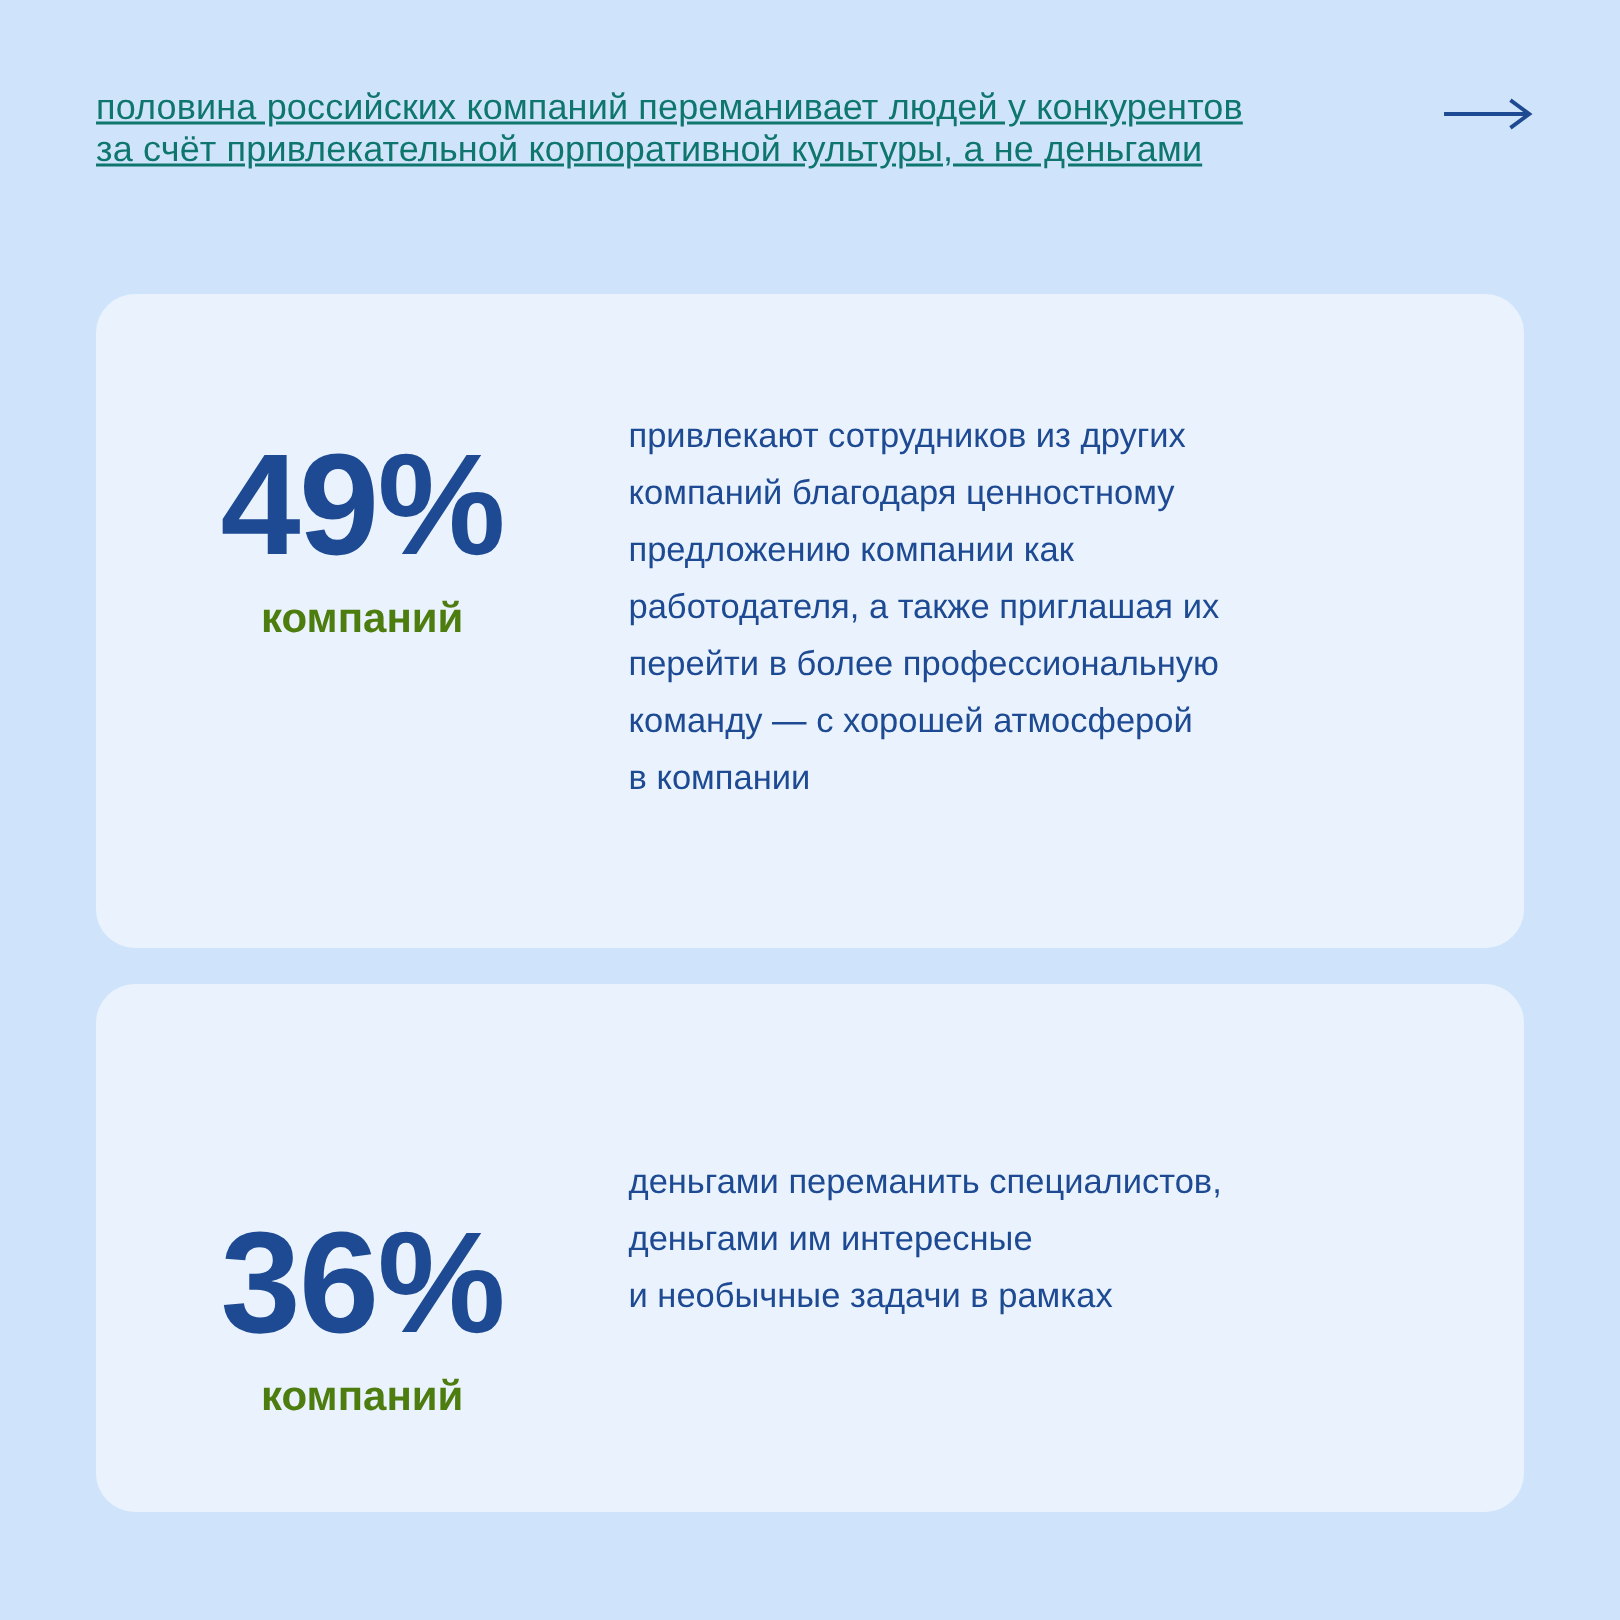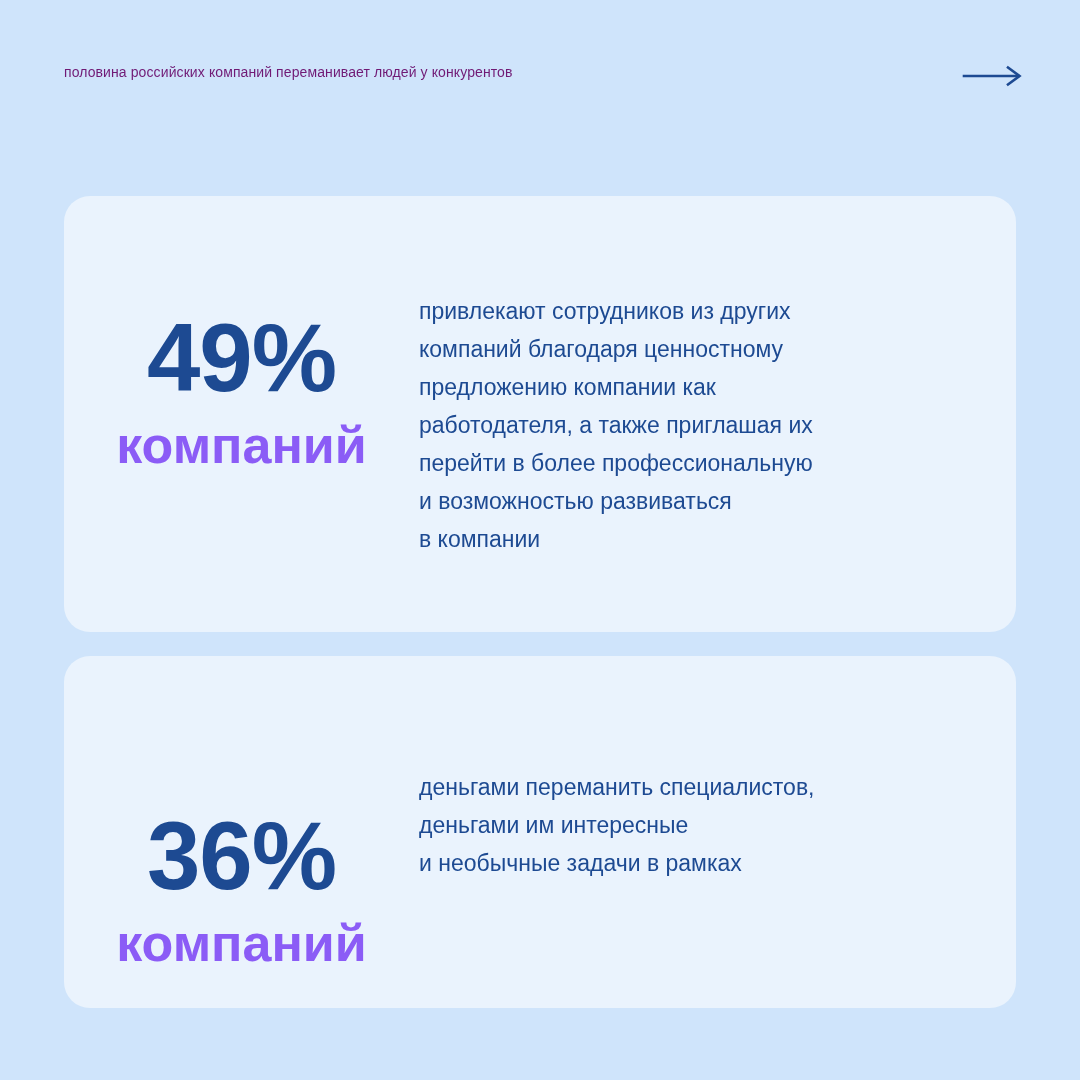--- a/index.html
+++ b/index.html
@@ -27,25 +27,26 @@
     position: absolute;
     top: 58px;
     left: 64px;
     right: 56px;
     display: flex;
     align-items: flex-start;
     justify-content: space-between;
   }
 
   .header-text {
-    color: #701a75;
-    font-size: 14px;
+    color: #0f766e;
+    font-size: 24px;
     line-height: 28px;
     max-width: 830px;
     letter-spacing: 0.1px;
+    text-decoration: underline;
   }
   .header-text .line {
     display: block;
     white-space: nowrap;
   }
 
   .arrow-link {
     margin-top: 6px;
     flex: none;
     width: 62px;
@@ -87,52 +88,53 @@
   .stat-value {
     font-size: 96px;
     font-weight: 700;
     line-height: 1;
     letter-spacing: -1px;
     color: #1d4a92;
   }
 
   .stat-label {
     margin-top: 12px;
-    font-size: 52px;
+    font-size: 28px;
     font-weight: 700;
     line-height: 1.05;
-    color: #8b5cf6;
+    color: #4d7c0f;
   }
 
   .stat-text {
     color: #1d4a92;
     font-size: 23px;
     line-height: 38px;
     font-weight: 400;
     max-width: 545px;
   }
   .stat-text .line {
     display: block;
     white-space: nowrap;
   }
 
   
-  #card-1 .card-inner { padding-top: 96px; }
+  #card-1 .card-inner { padding-top: 75px; }
   #card-1 .stat-block { padding-top: 18px; }
   #card-2 .card-inner { padding-top: 112px; }
   #card-2 .stat-block { padding-top: 40px; }
 </style>
 </head>
 <body>
 
 <div class="page">
 
   <div class="header">
     <div class="header-text">
       <span class="line">половина российских компаний переманивает людей у конкурентов</span>
+      <span class="line">за счёт привлекательной корпоративной культуры, а не деньгами</span>
     </div>
     <a class="arrow-link" href="#">
       <svg width="62" height="22" viewBox="0 0 62 22" fill="none" xmlns="http://www.w3.org/2000/svg">
         <path d="M2 11 H56" stroke="#1d4a92" stroke-width="2.6" stroke-linecap="square"></path>
         <path d="M46 2.5 L57.5 11 L46 19.5" stroke="#1d4a92" stroke-width="2.6" fill="none" stroke-linecap="square" stroke-linejoin="miter"></path>
       </svg>
     </a>
   </div>
 
   <div class="card" id="card-1">
@@ -140,21 +142,21 @@
       <div class="stat-block">
         <div class="stat-value">49%</div>
         <div class="stat-label">компаний</div>
       </div>
       <div class="stat-text">
         <span class="line">привлекают сотрудников из других</span>
         <span class="line">компаний благодаря ценностному</span>
         <span class="line">предложению компании как</span>
         <span class="line">работодателя, а также приглашая их</span>
         <span class="line">перейти в более профессиональную</span>
-        <span class="line">и возможностью развиваться</span>
+        <span class="line">команду — с хорошей атмосферой</span>
         <span class="line">в компании</span>
       </div>
     </div>
   </div>
 
   <div class="card" id="card-2">
     <div class="card-inner">
       <div class="stat-block">
         <div class="stat-value">36%</div>
         <div class="stat-label">компаний</div>

